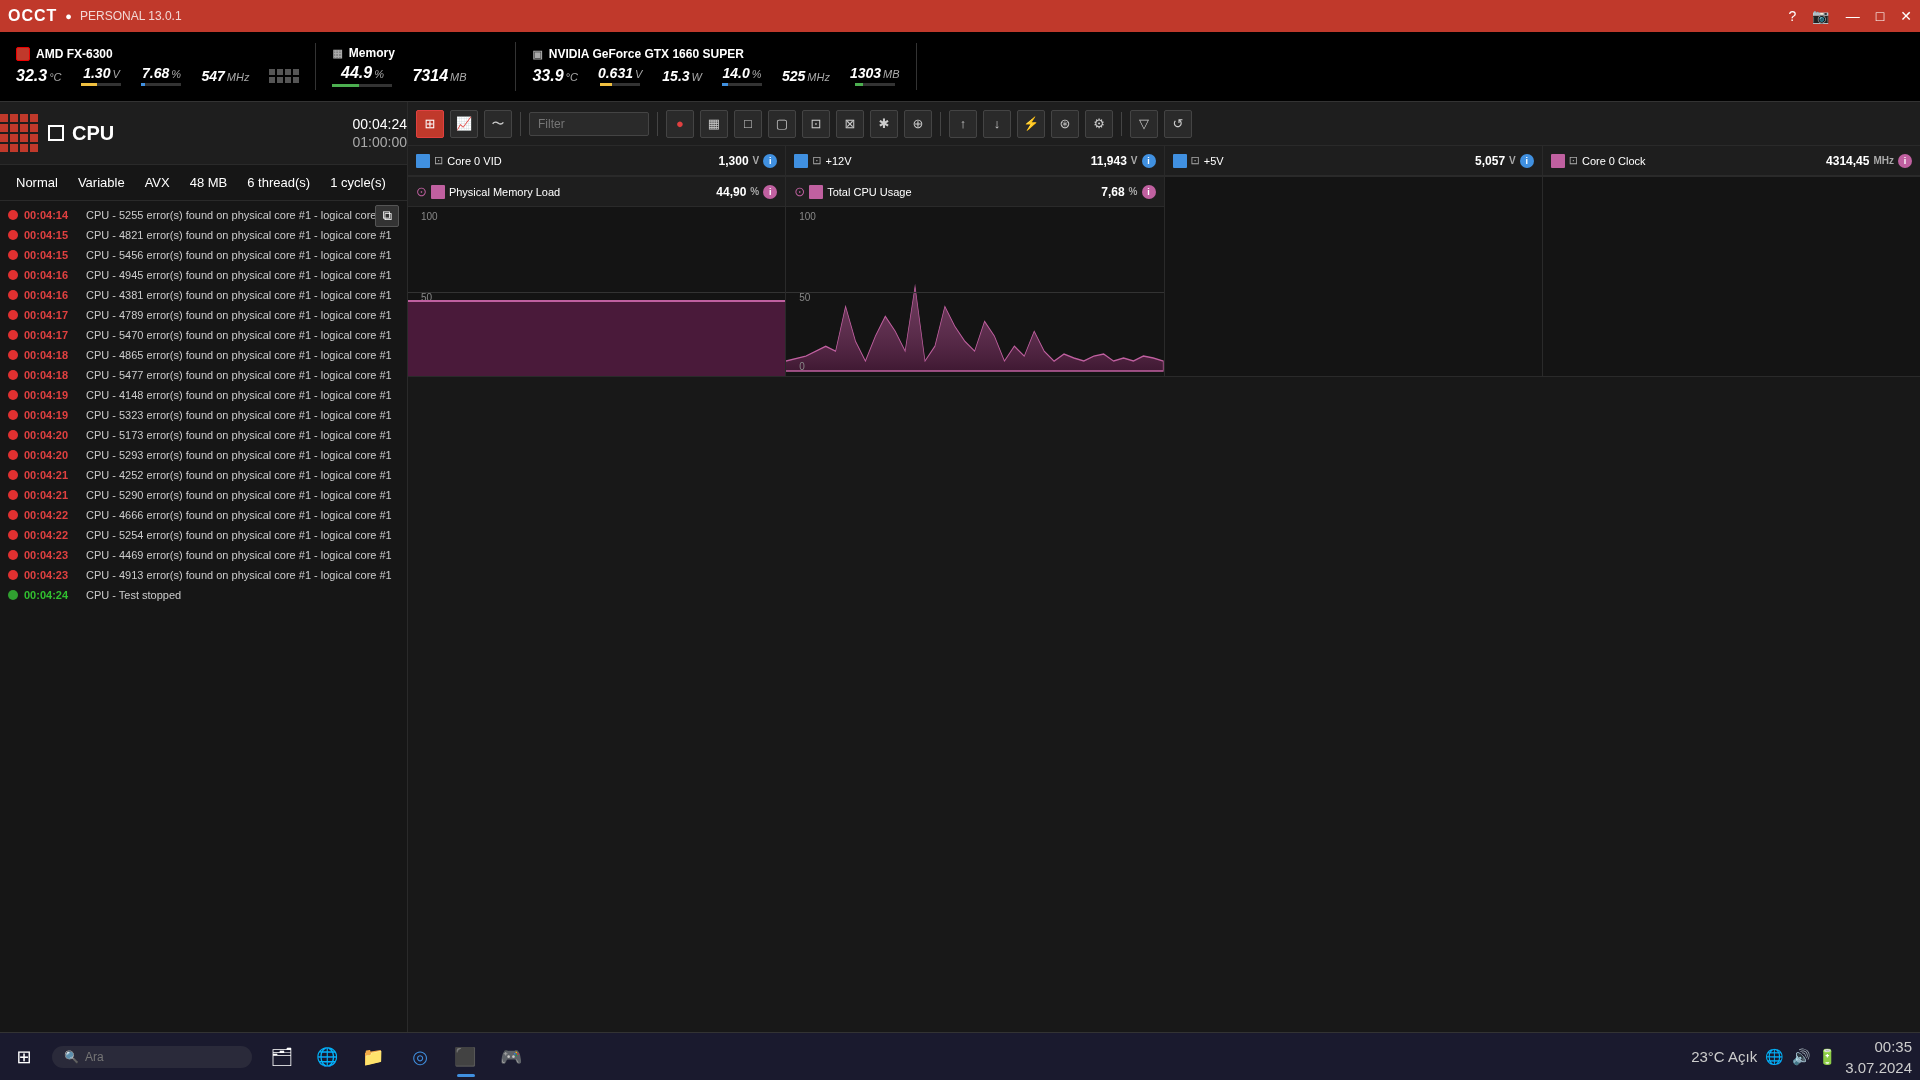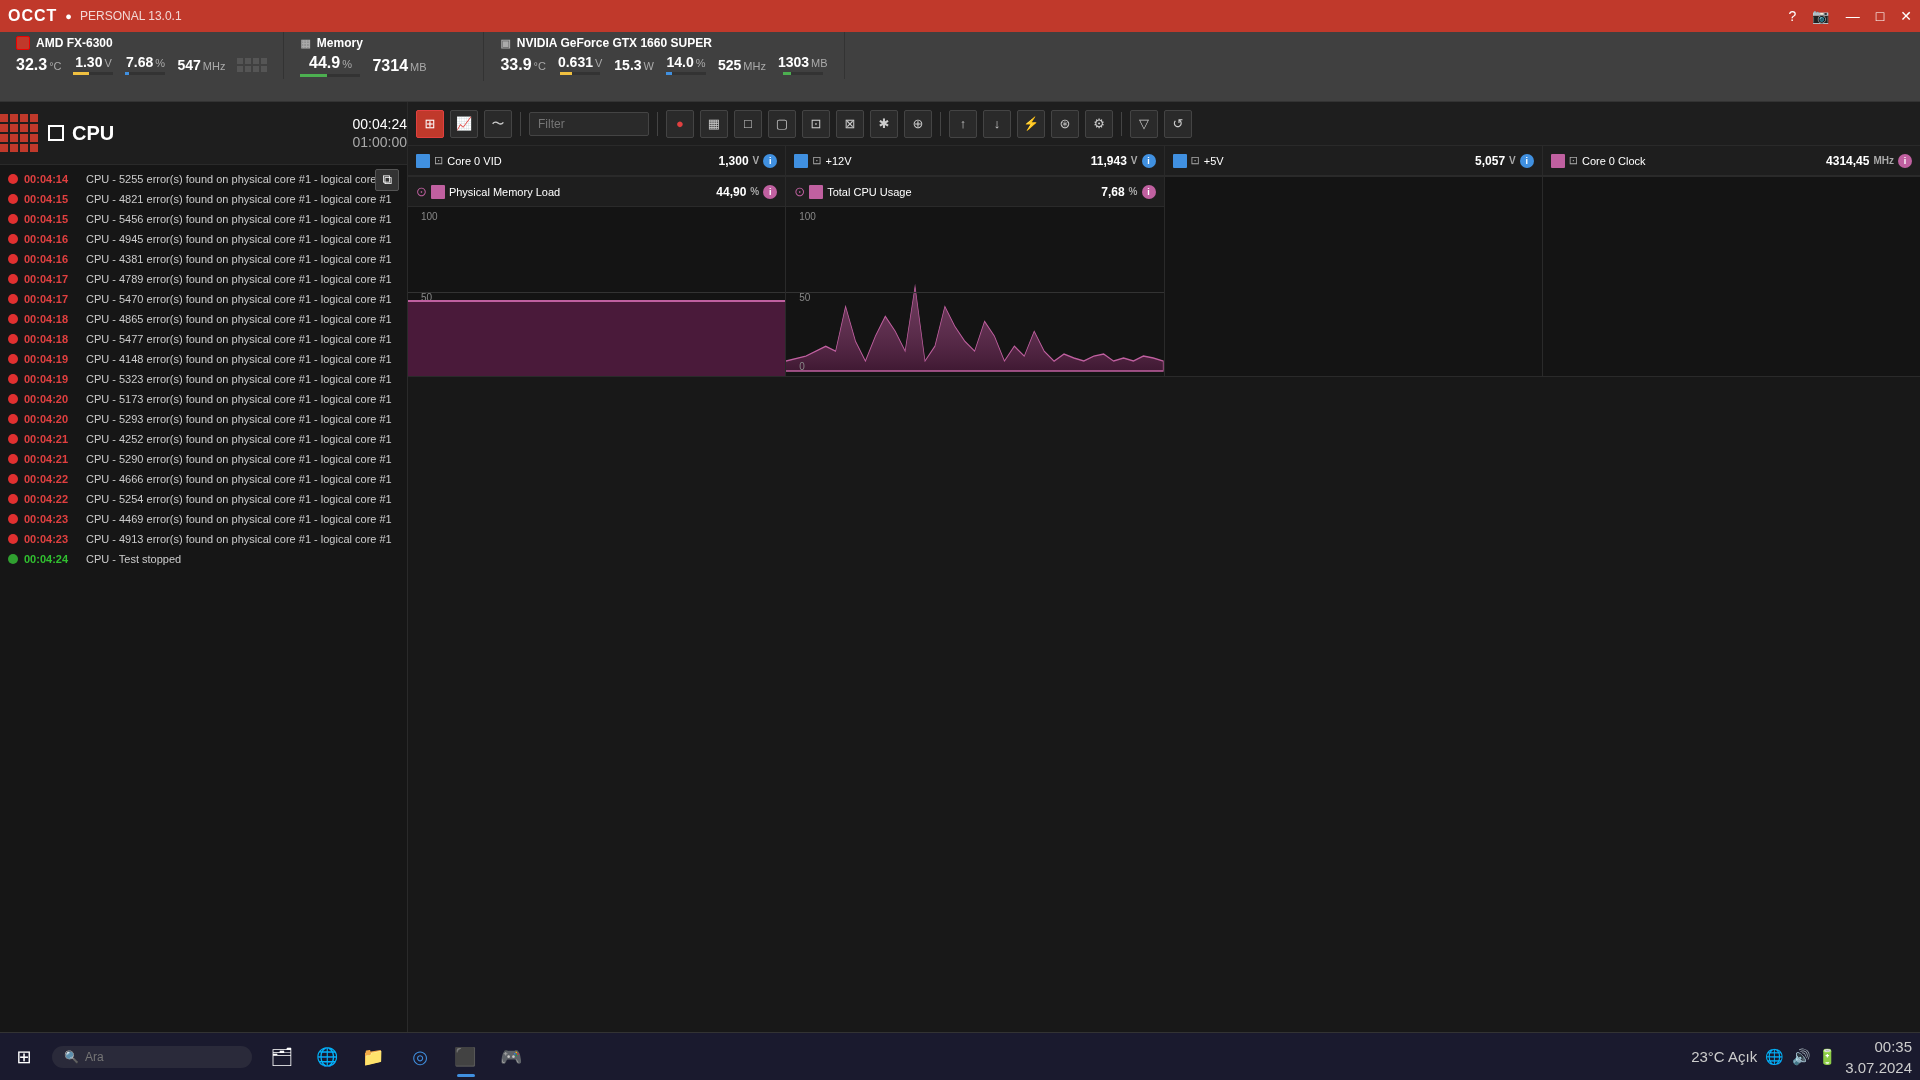--- a/index.html
+++ b/index.html
@@ -15,38 +15,38 @@
       padding: 0 8px;
     }
     #titlebar-left { display: flex; align-items: center; gap: 8px; }
     #titlebar-logo { color: #fff; font-weight: bold; font-size: 16px; letter-spacing: 1px; }
     #titlebar-version { color: rgba(255,255,255,0.8); font-size: 12px; }
     #titlebar-controls { display: flex; gap: 16px; align-items: center; }
     #titlebar-controls span { color: #fff; font-size: 14px; cursor: pointer; }
 
     
     #hwbar {
-      background: #404040;
+      background: #000000;
       height: 70px;
       display: flex;
-      align-items: flex-start;
+      align-items: center;
       border-bottom: 1px solid #333;
     }
     .hw-section {
       display: flex;
       flex-direction: column;
       justify-content: center;
       padding: 4px 16px;
       border-right: 1px solid #333;
       min-width: 180px;
     }
     .hw-section.gpu { min-width: 340px; }
     .hw-section.mem { min-width: 200px; }
     .hw-name { color: #fff; font-size: 12px; font-weight: bold; display: flex; align-items: center; gap: 6px; margin-bottom: 4px; }
-    .hw-stats { display: flex; align-items: center; gap: 12px; }
+    .hw-stats { display: flex; align-items: center; gap: 20px; font-style: italic; }
     .hw-stat { display: flex; align-items: baseline; gap: 2px; }
     .hw-val { font-size: 16px; font-weight: bold; color: #fff; }
     .hw-unit { font-size: 11px; color: #aaa; }
     .hw-bar { height: 3px; width: 40px; background: #333; margin-top: 2px; }
     .hw-bar-fill { height: 100%; background: #4caf50; }
     .hw-bar-fill.yellow { background: #f0c040; }
     .hw-bar-fill.blue { background: #4090e0; }
     .hw-icon { width: 14px; height: 14px; background: #c0392b; border: 1px solid #e00; display: inline-block; border-radius: 2px; }
 
     
@@ -511,20 +511,28 @@
           <span>CPU</span>
         </div>
       </div>
       <div id="cpu-times">
         <div id="cpu-time-elapsed">00:04:24</div>
         <div id="cpu-time-total">01:00:00</div>
       </div>
     </div>
 
 
+    <div id="cpu-params">
+      <span>Normal</span>
+      <span>Variable</span>
+      <span>AVX</span>
+      <span>48 MB</span>
+      <span>6 thread(s)</span>
+      <span>1 cycle(s)</span>
+    </div>
 
     <div id="log-area">
       <button id="copy-btn" title="Copy">⧉</button>
 
     <div class="log-entry">
           <span class="log-dot-red"></span>
           <span class="log-time">00:04:14</span>
           <span class="log-text">CPU - 5255 error(s) found on physical core #1 - logical core #1</span>
         </div>
         <div class="log-entry">

